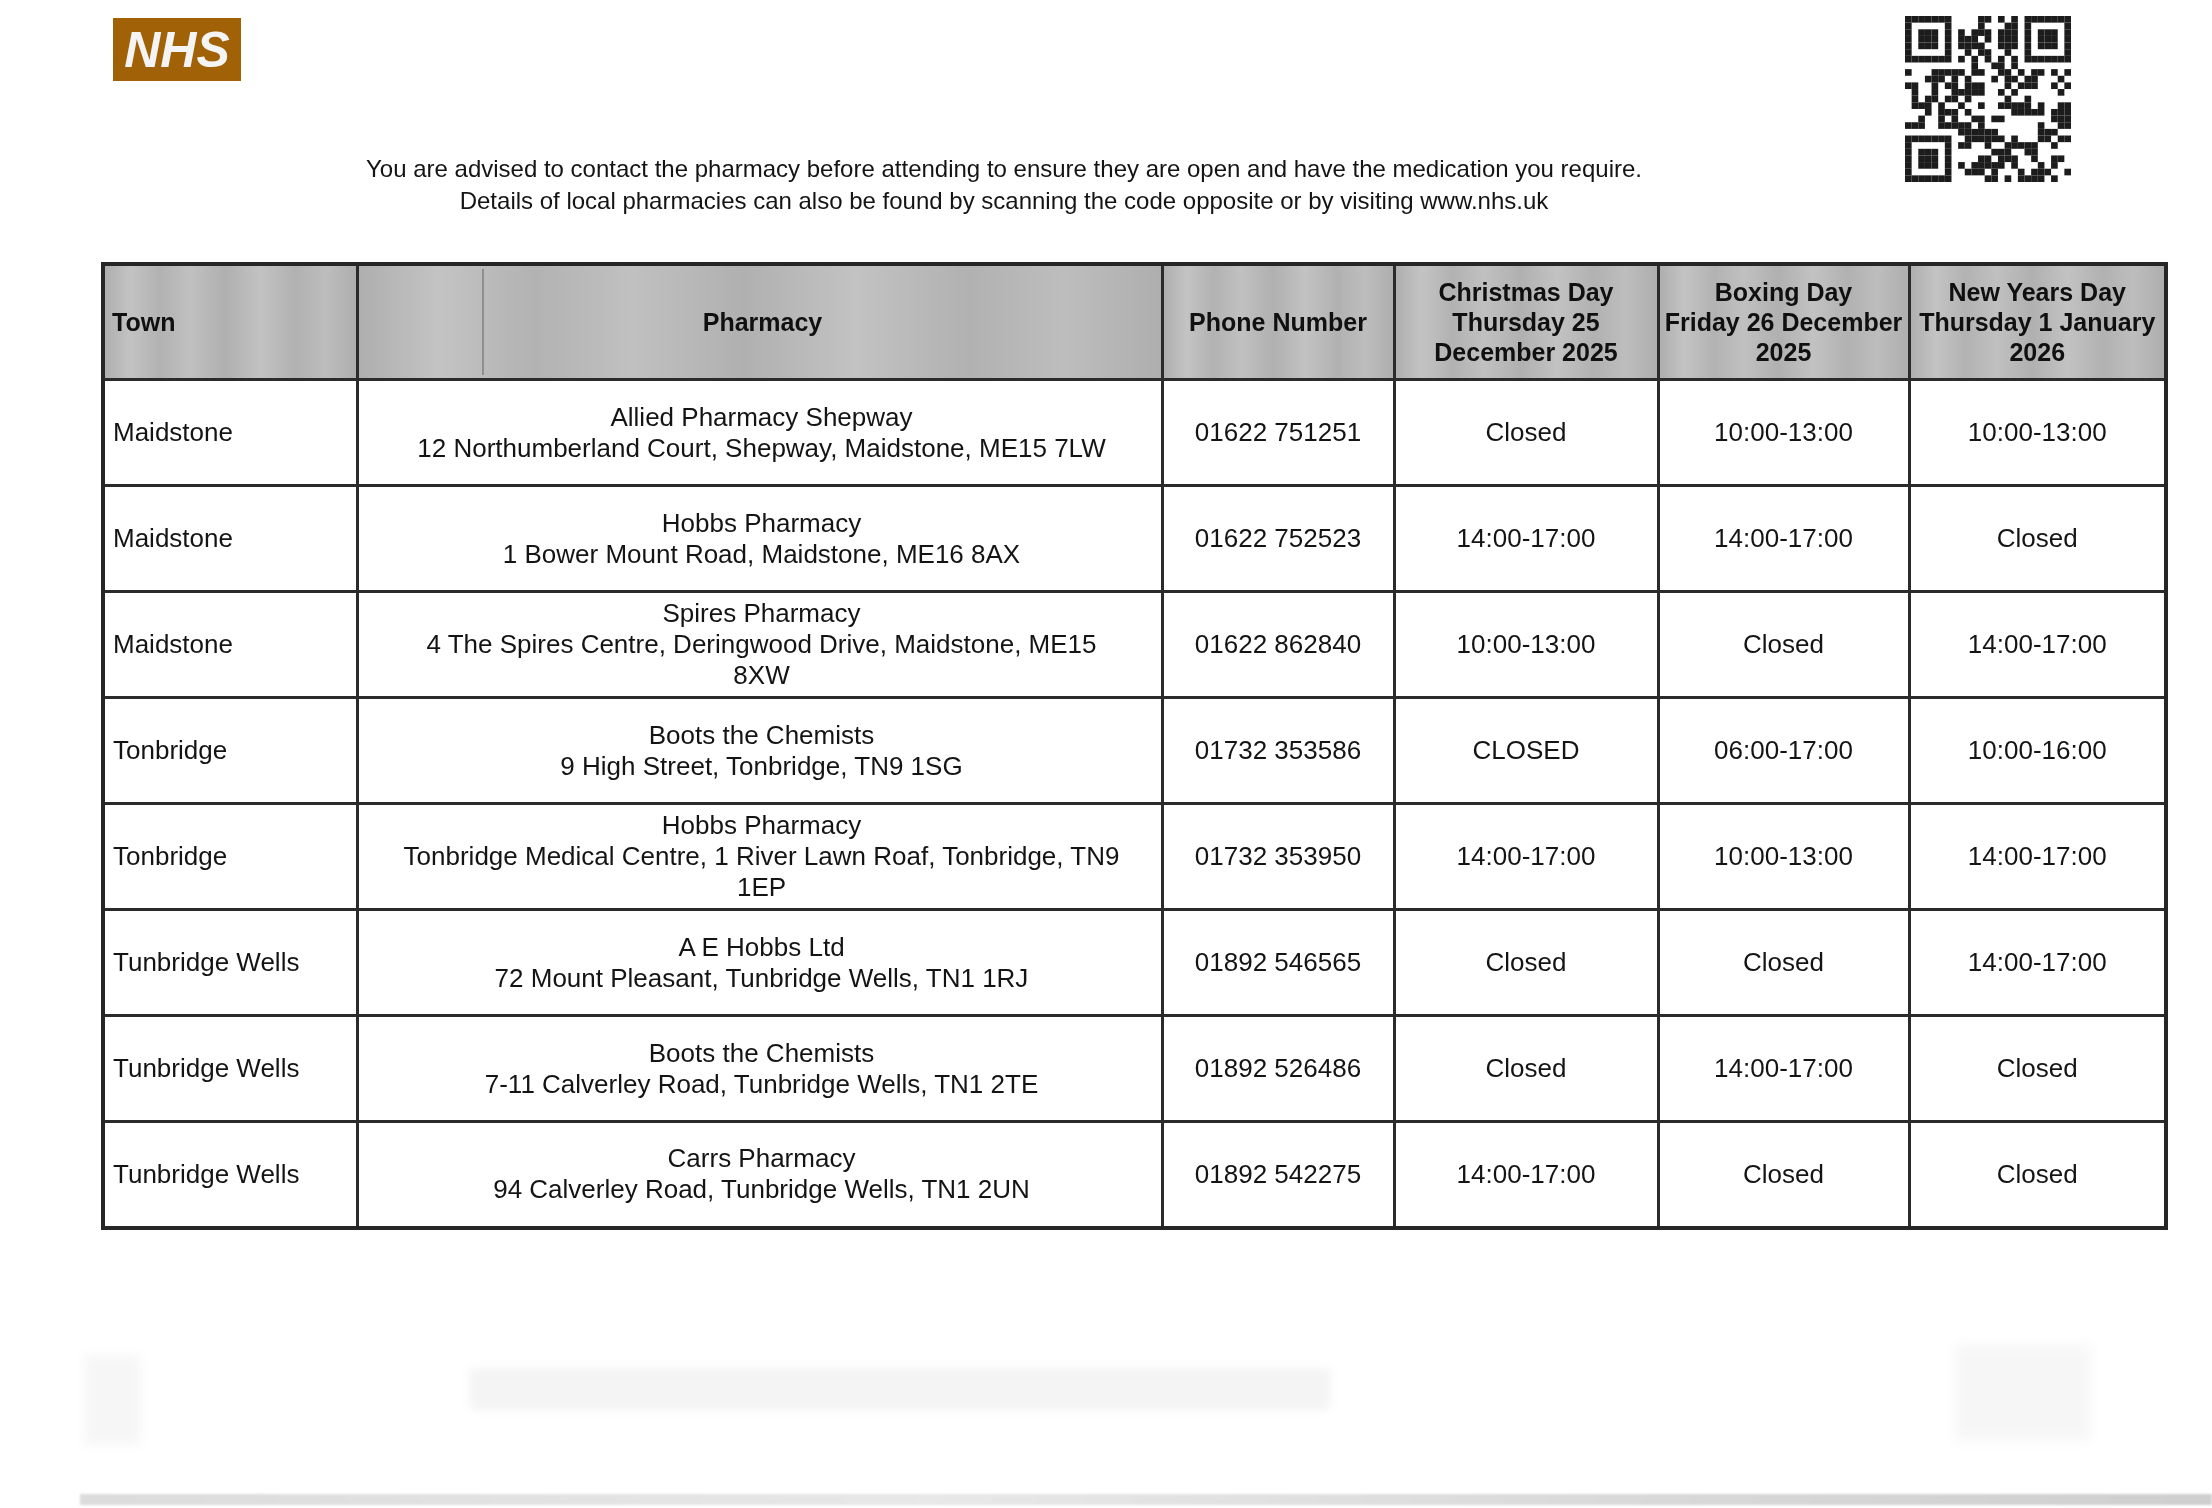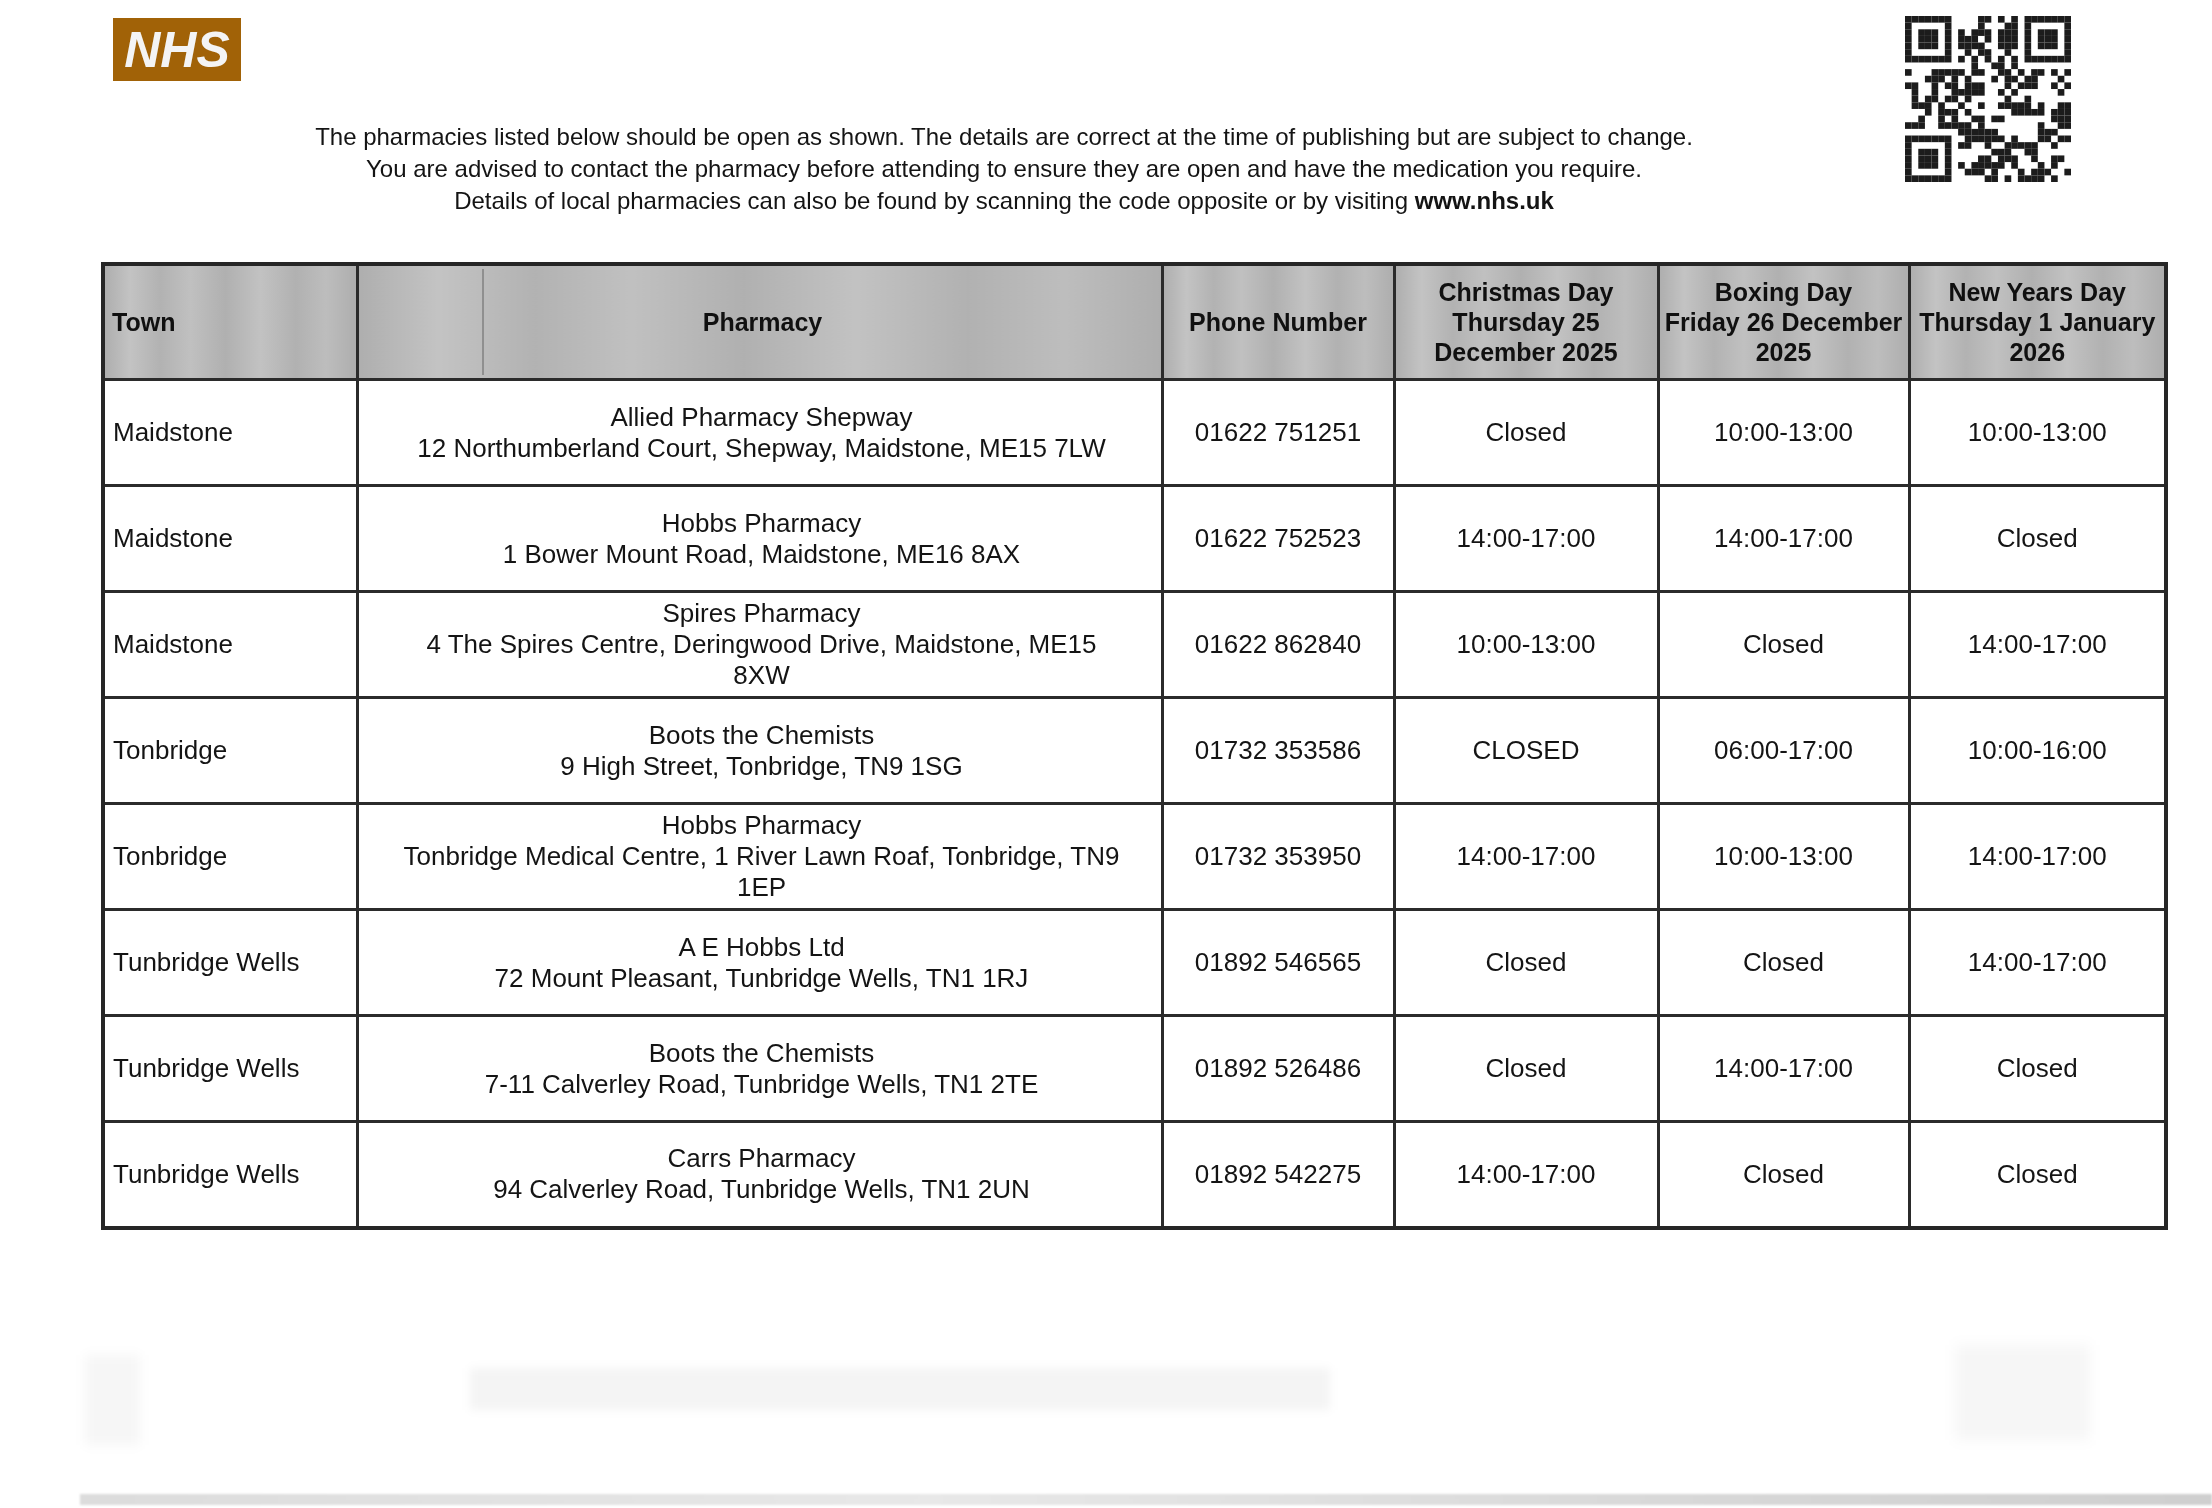--- a/index.html
+++ b/index.html
@@ -25,21 +25,21 @@
   .title span{
     position:relative;left:29px;
     font-size:30px;font-weight:bold;color:#161616;letter-spacing:0.2px;
   }
   
   .intro{
     position:absolute;top:121px;left:0;width:2212px;text-align:center;
     font-size:24px;line-height:32px;color:#141414;
   }
   .intro .shift{position:relative;left:-102px;display:block;}
-  .intro b{font-weight:bold;margin-top:32px;}
+  .intro b{font-weight:normal;margin-top:32px;}
   
   .qr{position:absolute;left:1905px;top:16px;width:166px;height:166px;}
   
   .tbl-wrap{position:absolute;left:101px;top:262px;}
   table{
     border-collapse:collapse;table-layout:fixed;width:2063px;
     font-size:26px;color:#141414;
   }
   td,th{border:3px solid #2b2b2b;vertical-align:middle;overflow:hidden;}
   table{border:4px solid #262626;}
@@ -72,21 +72,21 @@
 
 <div class="page">
 
   <div class="nhs-logo">
     <span>NHS</span>
   </div>
 
 
   <div class="intro">
     <span class="shift">
-      <span>The pharmacies listed below should be open as shown. The details are correct at the time of publishing but are subject to change.</span><br>
+      <br>
       <span>You are advised to contact the pharmacy before attending to ensure they are open and have the medication you require.</span><br>
       <span>Details of local pharmacies can also be found by scanning the code opposite or by visiting </span><b>www.nhs.uk</b>
     </span>
   </div>
 
   <div class="qr"><svg width="166" height="166" viewBox="0 0 166 166" xmlns="http://www.w3.org/2000/svg">
         <g fill="#1c1c1c">
           <rect x="0.00" y="0.00" width="6.64" height="6.64"></rect>
           <rect x="6.64" y="0.00" width="6.64" height="6.64"></rect>
           <rect x="13.28" y="0.00" width="6.64" height="6.64"></rect>

